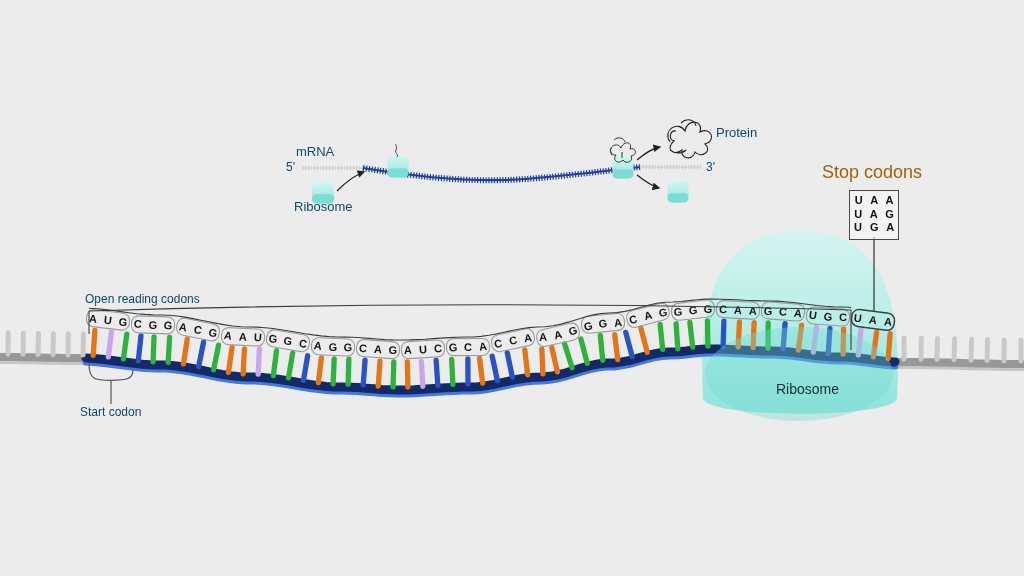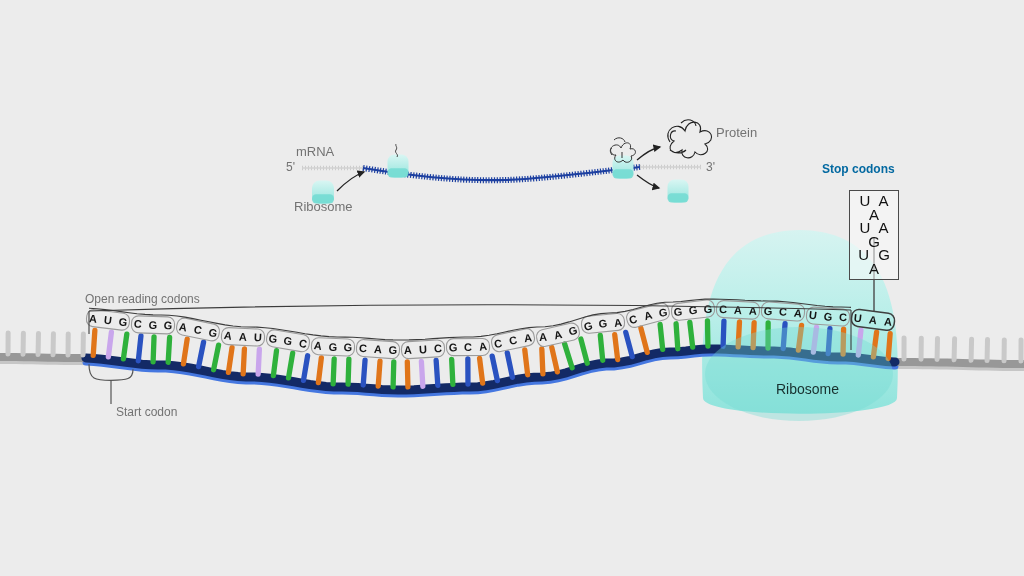--- a/index.html
+++ b/index.html
@@ -1,31 +1,31 @@
 <!DOCTYPE html>
 <html><head>
 <meta charset="utf-8">
 <style>
   html,body{margin:0;padding:0;}
   body{font-family:"Liberation Sans",sans-serif;}
   #stage{position:relative;width:1024px;height:576px;background:#ececec;overflow:hidden;}
   #stage svg{position:absolute;left:0;top:0;}
-  .lbl{position:absolute;color:#737373;white-space:nowrap;line-height:1.1;}
+  .lbl{position:absolute;color:#0c4a6e;white-space:nowrap;line-height:1.1;}
   .lbl-mrna{left:296px;top:145px;font-size:13px;}
   .lbl-5{left:286px;top:161px;font-size:12px;}
   .lbl-3{left:706px;top:161px;font-size:12px;}
   .lbl-protein{left:716px;top:126px;font-size:13px;}
   .lbl-ribosome-top{left:294px;top:200px;font-size:13px;}
-  .lbl-stop-title{left:822px;top:163px;font-size:12px;font-weight:bold;color:#0369a1;}
+  .lbl-stop-title{left:822px;top:163px;font-size:18px;font-weight:normal;color:#a16207;}
   .stop-box{position:absolute;left:849px;top:190px;width:48px;border:1.5px solid #4a4a4a;
             background:rgba(250,250,250,0.55);padding:3px 0 4px 0;text-align:center;}
-  .stop-box .row{font-size:15px;font-weight:normal;letter-spacing:2.5px;line-height:13.5px;color:#111;
+  .stop-box .row{font-size:11px;font-weight:bold;letter-spacing:2.5px;line-height:13.5px;color:#111;
                  padding-left:2.5px;}
   .lbl-orf{left:85px;top:293px;font-size:12px;}
-  .lbl-start{left:80px;top:406px;font-size:12px;margin-left:36px;}
+  .lbl-start{left:80px;top:406px;font-size:12px;}
   .lbl-ribosome-bottom{left:776px;top:382px;font-size:14px;color:#17302e;}
 </style>
 </head>
 <body>
 
 <div id="stage">
 
   <svg id="diagram" width="1024" height="576" viewBox="0 0 1024 576">
     <defs>
       <linearGradient id="gradRib" x1="0" y1="0" x2="0" y2="1">

